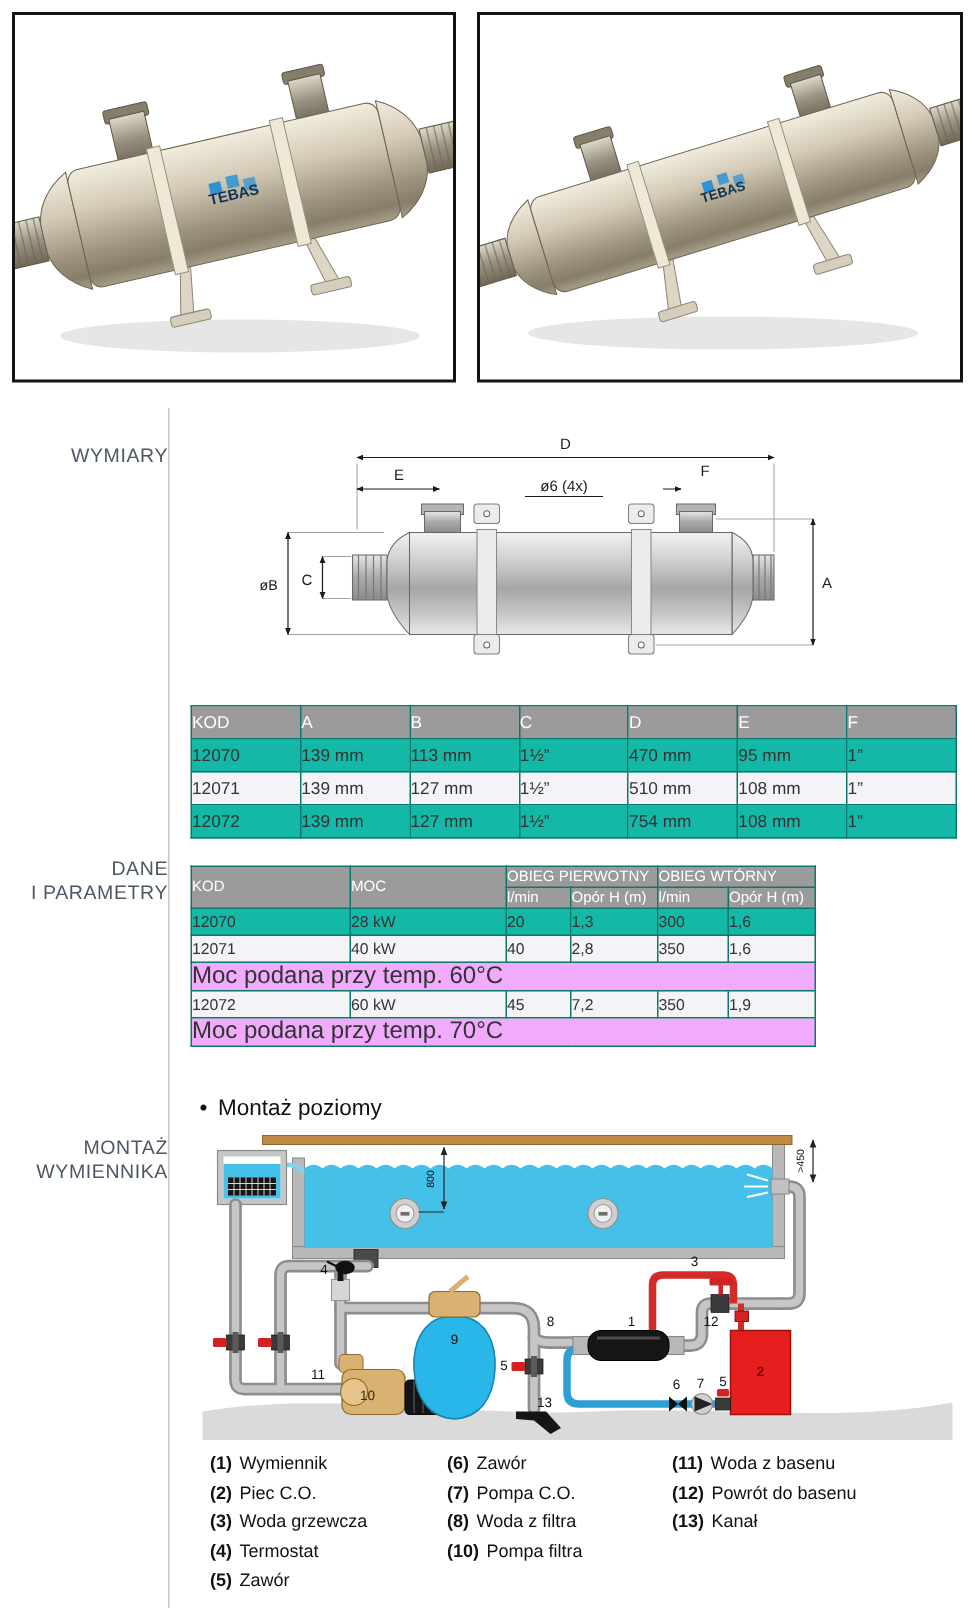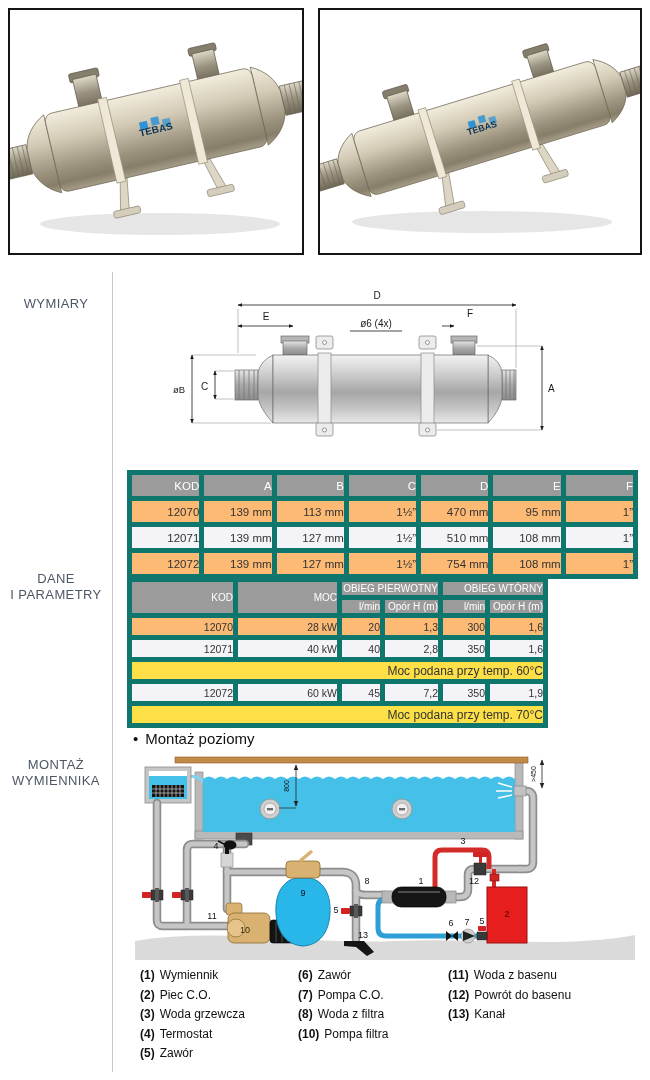--- a/index.html
+++ b/index.html
@@ -2,39 +2,39 @@
 <html><head>
 <meta charset="utf-8">
 <style>
   html,body{margin:0;padding:0;background:#fff;}
   .page{position:relative;width:650px;height:1080px;background:#fff;overflow:hidden;
         font-family:"Liberation Sans","DejaVu Sans",sans-serif;}
   .photo-box{position:absolute;border:2px solid #141414;background:#fff;}
   .photo1{left:8px;top:8px;width:292px;height:243px;}
   .photo2{left:318px;top:8px;width:320px;height:243px;}
   .divider{position:absolute;left:112px;top:272px;width:1px;height:800px;background:#c9c9c9;}
-  .sec{position:absolute;left:0;width:112px;text-align:center;color:#4d5766;
+  .sec{position:absolute;left:0;width:112px;text-align:right;color:#4d5766;
        font-size:13px;letter-spacing:.4px;line-height:16px;}
   .sec-wymiary{top:296px;}
   .sec-dane{top:571px;}
   .sec-montaz{top:757px;}
   .tdrw{position:absolute;left:170px;top:283px;}
   #diag{position:absolute;left:130px;top:745px;}
   table{border-collapse:collapse;table-layout:fixed;position:absolute;background:#fff;}
   #t1{left:127px;top:470px;width:511px;font-size:11.5px;}
   #t2{left:127px;top:577px;width:416px;font-size:10.5px;}
-  #t1 th,#t1 td,#t2 th,#t2 td{border:5px solid #0f766e;text-align:right;padding:0;color:#333;}
+  #t1 th,#t1 td,#t2 th,#t2 td{border:1px solid #0f766e;text-align:left;padding:0;color:#333;}
   #t1 th,#t2 th{background:#9b9b9b;color:#fff;font-weight:400;}
   #t1 th{height:21px;}
   #t1 td{height:21px;}
   #t2 th{height:13px;font-size:10px;}
   #t2 td{height:17px;}
-  tr.band td{background:#fdba74;}
+  tr.band td{background:#14b8a6;}
   tr.plain td{background:#f3f3f8;}
-  tr.note td{background:#fde047;color:#fff;font-size:12px;height:17px;}
+  tr.note td{background:#f0abfc;color:#fff;font-size:16px;height:17px;}
   .bullet{position:absolute;left:133px;top:702px;font-size:15px;color:#111;margin-top:28px;}
   .bullet .bm{margin-right:7px;}
   .lg-col{position:absolute;top:966px;font-size:12px;color:#111;line-height:19.5px;}
   .lg-c0{left:140px;width:150px;}
   .lg-c1{left:298px;width:150px;}
   .lg-c2{left:448px;width:195px;}
   .lg-n{font-weight:700;margin-right:5px;}
   svg text{font-family:"Liberation Sans","DejaVu Sans",sans-serif;}
 </style>
 </head>

